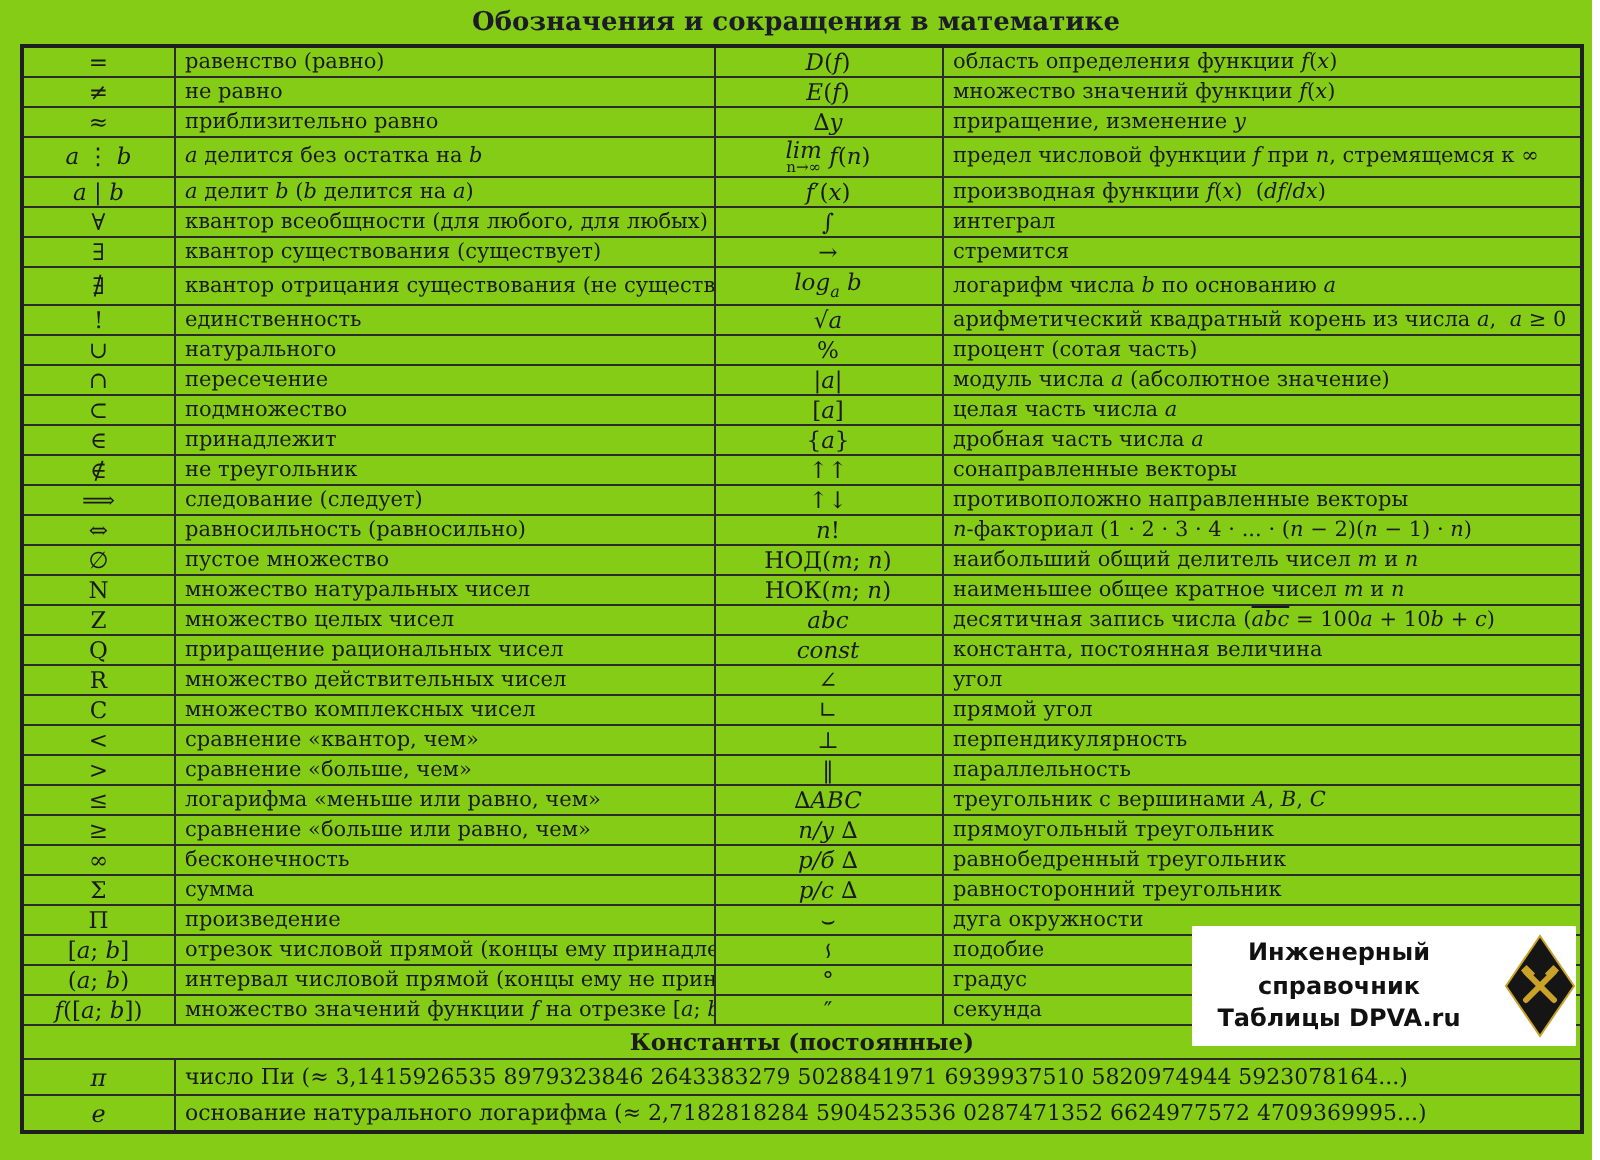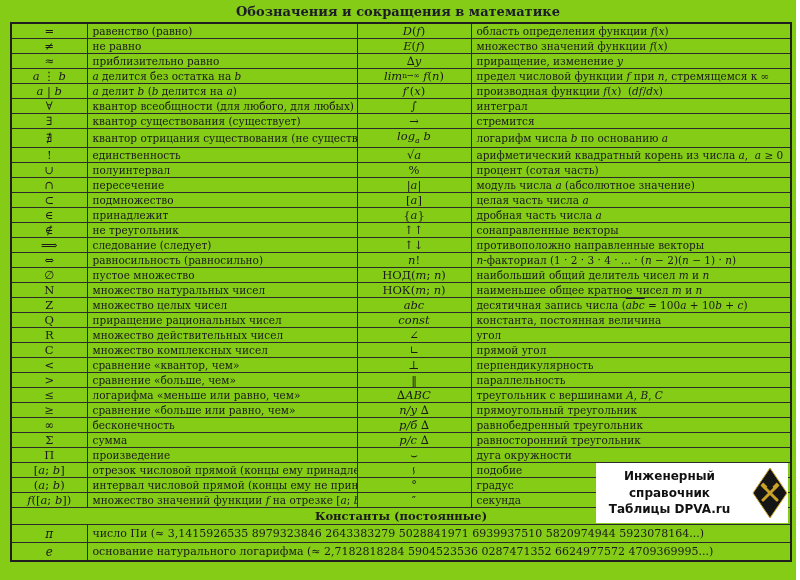--- a/index.html
+++ b/index.html
@@ -10,21 +10,21 @@
   table{position:absolute;left:10px;top:22px;width:780px;border-collapse:collapse;
         border:2px solid #1f1f1f;table-layout:fixed;}
   td{border:1px solid #2b2b2b;font-size:10.5px;line-height:13px;padding:0.5px 5px;
      overflow:hidden;white-space:nowrap;}
   td.sym{text-align:center;font-size:11.5px;padding:0.5px 2px;}
   td.chead{text-align:center;font-weight:bold;font-size:11.5px;line-height:15px;}
   td.cdesc{font-size:11px;line-height:16px;}
   td.csym{text-align:center;font-style:italic;font-size:12px;line-height:16px;}
   i{font-style:italic;}
   .ov{text-decoration:overline;}
-  .lim{display:inline-flex;flex-direction:row;align-items:center;vertical-align:middle;
+  .lim{display:inline-flex;flex-direction:column;align-items:center;vertical-align:middle;
        line-height:1;font-style:italic;}
   .lim .limsub{font-size:7.5px;font-style:normal;margin-top:-1px;}
   .rot{display:inline-block;transform:rotate(90deg);}
   sub{font-size:8px;}
   .watermark{position:absolute;left:596px;top:463px;width:192px;height:60px;background:#fff;
              display:flex;align-items:center;justify-content:flex-end;gap:9px;
              font-family:"DejaVu Sans",sans-serif;}
   .wm-text{font-weight:bold;font-size:12px;line-height:1.4;text-align:center;color:#111;}
   .diamond{flex:0 0 auto;width:36px;height:52px;display:flex;align-items:center;justify-content:center;}
 </style>
@@ -94,21 +94,21 @@
           <td class="desc">логарифм числа <i>b</i> по основанию <i>a</i></td>
         </tr>
         <tr>
           <td class="sym">!</td>
           <td class="desc">единственность</td>
           <td class="sym">√<span class="ov"><i>a</i></span></td>
           <td class="desc">арифметический квадратный корень из числа <i>a</i>,&nbsp; <i>a</i> ≥ 0</td>
         </tr>
         <tr>
           <td class="sym">∪</td>
-          <td class="desc">полуинтервал</td>
+          <td class="desc">натурального</td>
           <td class="sym">%</td>
           <td class="desc">процент (сотая часть)</td>
         </tr>
         <tr>
           <td class="sym">∩</td>
           <td class="desc">пересечение</td>
           <td class="sym">|<i>a</i>|</td>
           <td class="desc">модуль числа <i>a</i> (абсолютное значение)</td>
         </tr>
         <tr>

